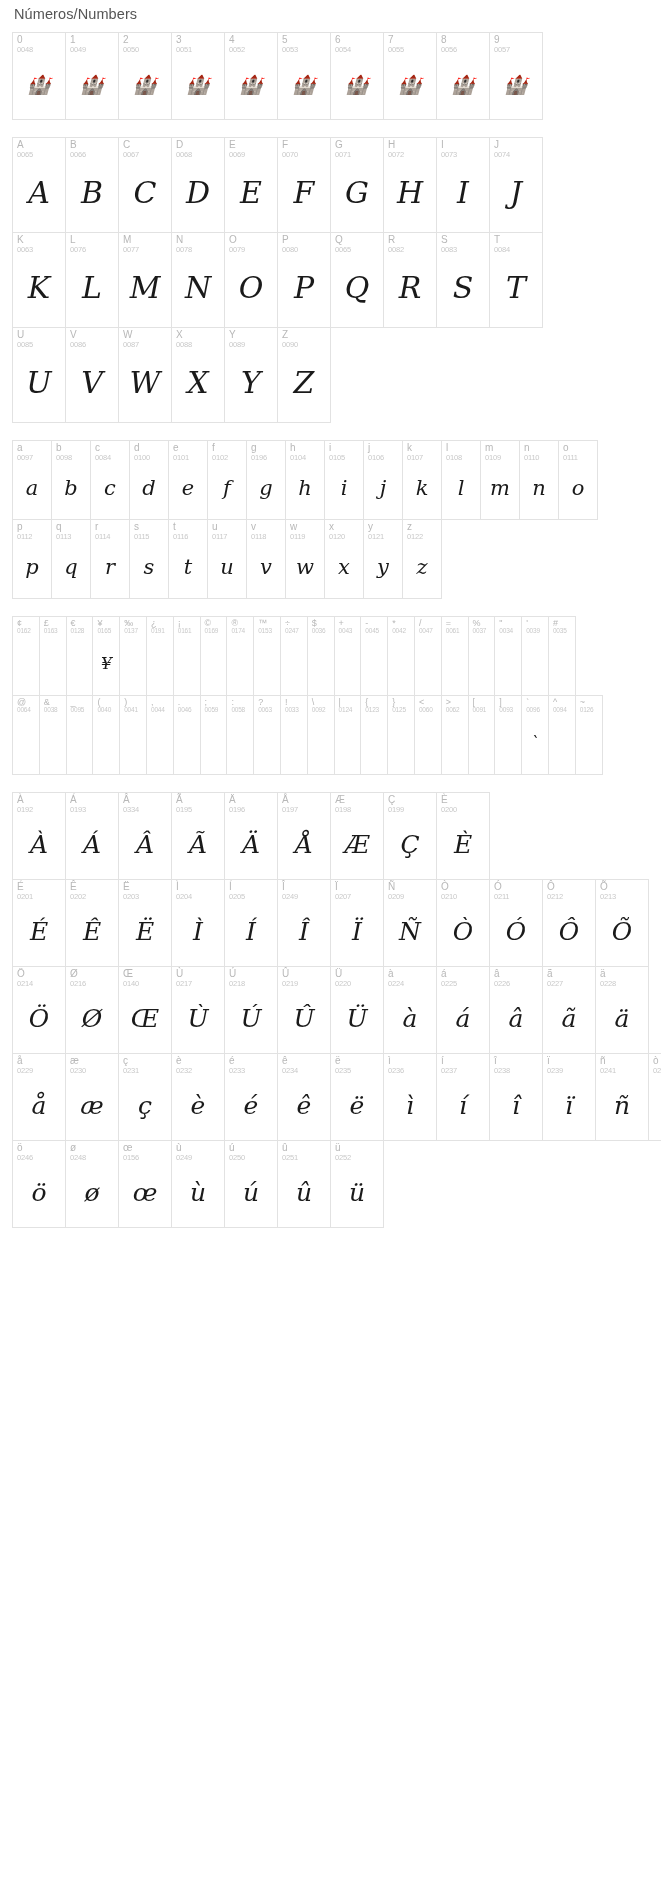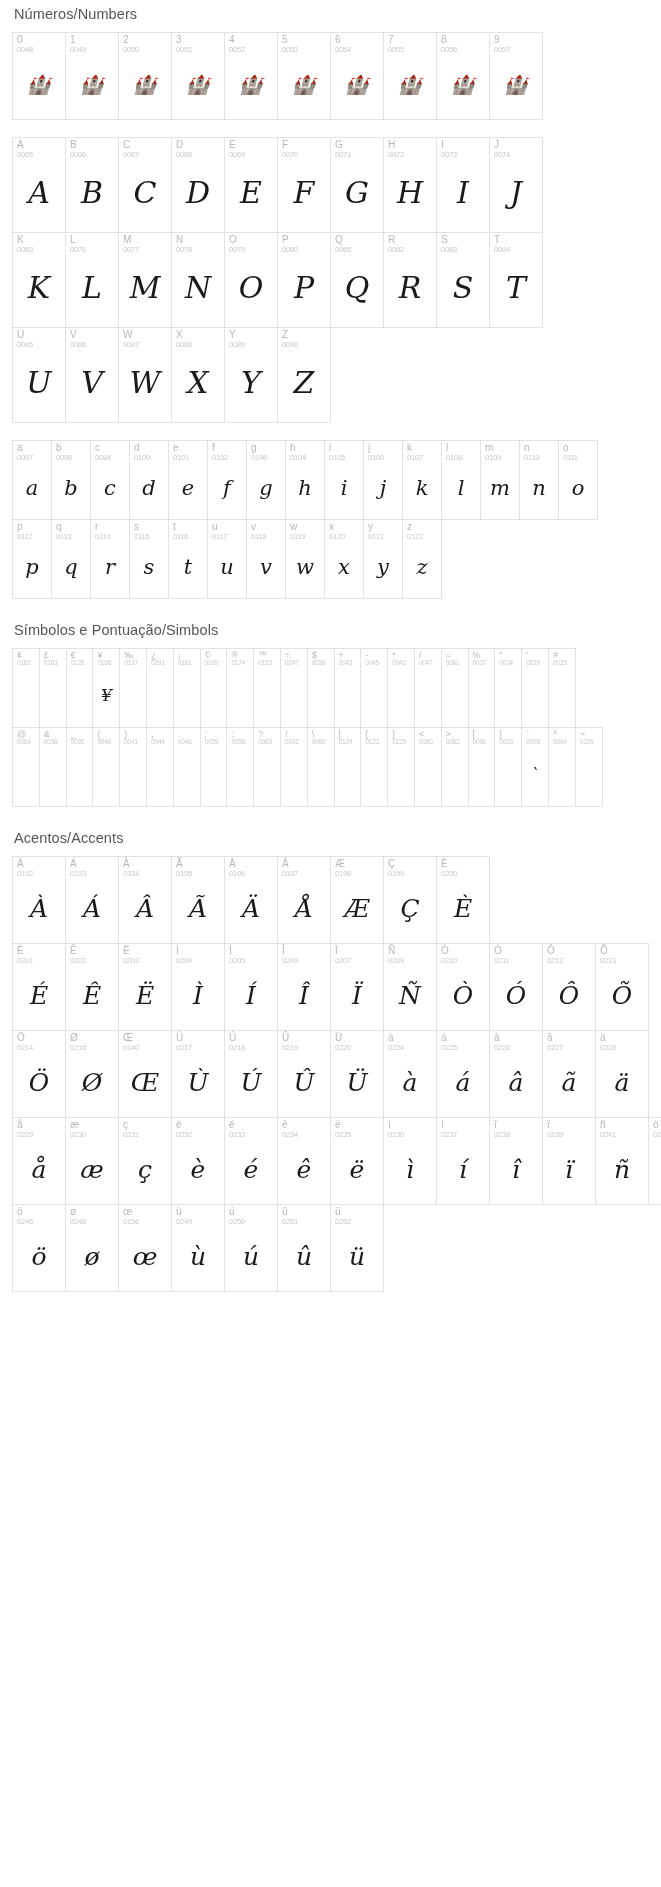--- a/index.html
+++ b/index.html
@@ -551,21 +551,20 @@
               <span class="ch">z</span>
               <span class="code">0122</span>
             </div>
             <div class="glyph">z</div>
           </div>
         </div>
       </div>
       <div class="spacer"></div>
     </div>
     <div class="section">
-      <div class="section-title">Símbolos e Pontuação/Simbols</div>
       <div class="grid g-sym">
         <div class="row">
           <div class="cell">
             <div class="meta">
               <span class="ch">¢</span>
               <span class="code">0162</span>
             </div>
             <div class="glyph"></div>
           </div>
           <div class="cell">
@@ -862,21 +861,20 @@
               <span class="ch">~</span>
               <span class="code">0126</span>
             </div>
             <div class="glyph"></div>
           </div>
         </div>
       </div>
       <div class="spacer"></div>
     </div>
     <div class="section">
-      <div class="section-title">Acentos/Accents</div>
       <div class="grid g-acc">
         <div class="row">
           <div class="cell">
             <div class="meta">
               <span class="ch">À</span>
               <span class="code">0192</span>
             </div>
             <div class="glyph">À</div>
           </div>
           <div class="cell">

